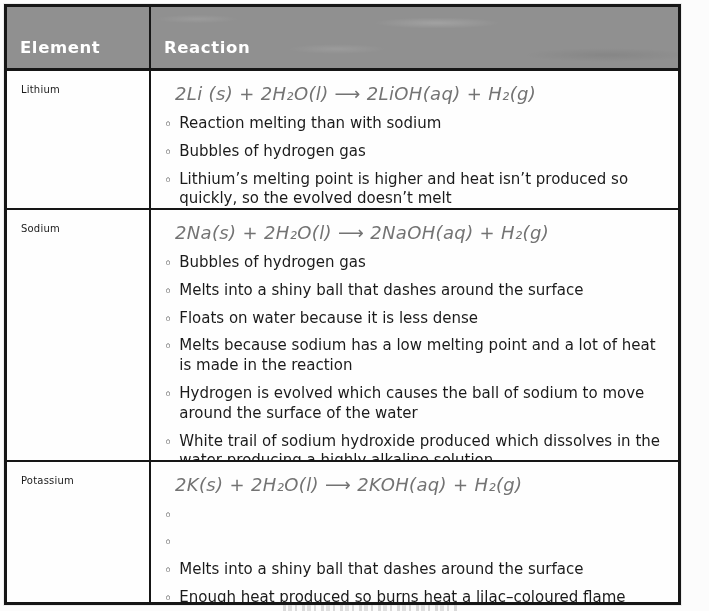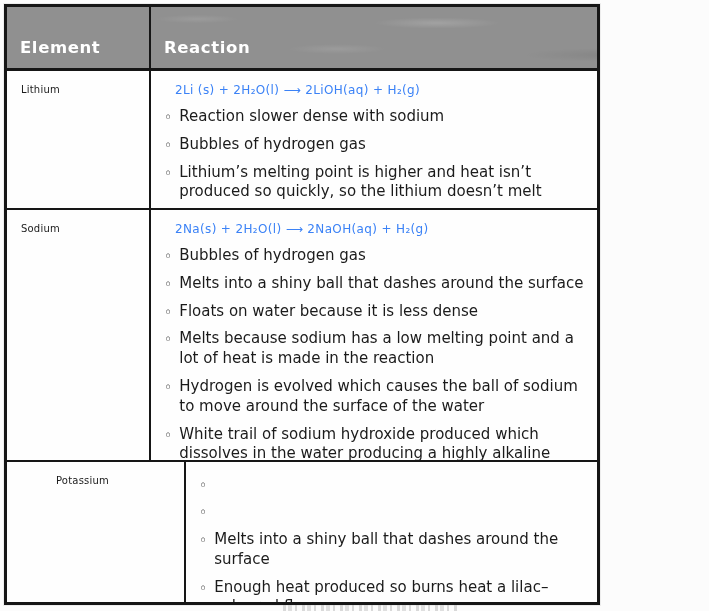--- a/index.html
+++ b/index.html
@@ -7,21 +7,21 @@
     width: 709px; height: 611px;
     position: relative;
     background: #fcfcfc;
     font-family: "DejaVu Sans", sans-serif;
     overflow: hidden;
   }
 
   .doc-table {
     position: absolute;
     left: 4px; top: 4px;
-    width: 596px; height: 601px;
+    width: 677px; height: 601px;
     box-sizing: border-box;
     border: 3px solid #161616;
     background: #fefefe;
     display: flex;
     flex-direction: column;
     box-shadow: 0 0 0 1px rgba(0,0,0,0.06);
   }
 
   
   .header-row {
@@ -52,43 +52,44 @@
 
   
   .body-row {
     display: flex;
     border-bottom: 2.5px solid #161616;
     box-sizing: border-box;
     overflow: hidden;
   }
   .body-row.row-li { flex: 0 0 139px; }
   .body-row.row-na { flex: 0 0 252px; }
-  .body-row.row-k  { flex: 1; border-bottom: none; padding-left: 35px; }
+  .body-row.row-k  { flex: 1; border-bottom: none; }
 
   .ecell {
     flex: 0 0 144px;
     border-right: 2.5px solid #161616;
     box-sizing: border-box;
     padding: 13px 6px 0 14px;
     font-size: 10px;
     color: #1b1b1b;
     letter-spacing: 0.2px;
   }
 
   .rcell {
     flex: 1;
     padding: 5px 8px 0 11px;
     box-sizing: border-box;
   }
   .equation {
-    font-size: 12px;
-    color: #3b82f6;
+    font-size: 18px;
+    color: #737373;
     letter-spacing: 0.35px;
     padding: 7px 0 2px 13px;
     white-space: nowrap;
+    font-style: italic;
   }
   .bullet {
     display: flex;
     gap: 7px;
     margin: 8px 0 0 2px;
     font-size: 15px;
     line-height: 1.32;
     color: #1b1b1b;
   }
   .bullet-marker {
@@ -121,29 +122,29 @@
     <div class="hcell col-el">Element</div>
     <div class="hcell col-rx">Reaction</div>
   </div>
 
   <div class="body-row row-li">
     <div class="ecell">Lithium</div>
     <div class="rcell">
       <div class="equation">2Li (s) + 2H₂O(l)  ⟶  2LiOH(aq) + H₂(g)</div>
       <div class="bullet">
         <span class="bullet-marker">◦</span>
-        <span class="bullet-text">Reaction slower dense with sodium</span>
+        <span class="bullet-text">Reaction melting than with sodium</span>
       </div>
       <div class="bullet">
         <span class="bullet-marker">◦</span>
         <span class="bullet-text">Bubbles of hydrogen gas</span>
       </div>
       <div class="bullet">
         <span class="bullet-marker">◦</span>
-        <span class="bullet-text">Lithium’s melting point is higher and heat isn’t produced so quickly, so the lithium doesn’t melt</span>
+        <span class="bullet-text">Lithium’s melting point is higher and heat isn’t produced so quickly, so the evolved doesn’t melt</span>
       </div>
     </div>
   </div>
 
   <div class="body-row row-na">
     <div class="ecell">Sodium</div>
     <div class="rcell">
       <div class="equation">2Na(s) + 2H₂O(l)  ⟶  2NaOH(aq) + H₂(g)</div>
       <div class="bullet">
         <span class="bullet-marker">◦</span>
@@ -168,20 +169,21 @@
       <div class="bullet">
         <span class="bullet-marker">◦</span>
         <span class="bullet-text">White trail of sodium hydroxide produced which dissolves in the water producing a highly alkaline solution</span>
       </div>
     </div>
   </div>
 
   <div class="body-row row-k">
     <div class="ecell">Potassium</div>
     <div class="rcell">
+      <div class="equation">2K(s) + 2H₂O(l)  ⟶  2KOH(aq) + H₂(g)</div>
       <div class="bullet">
         <span class="bullet-marker">◦</span>
       </div>
       <div class="bullet">
         <span class="bullet-marker">◦</span>
       </div>
       <div class="bullet">
         <span class="bullet-marker">◦</span>
         <span class="bullet-text">Melts into a shiny ball that dashes around the surface</span>
       </div>

